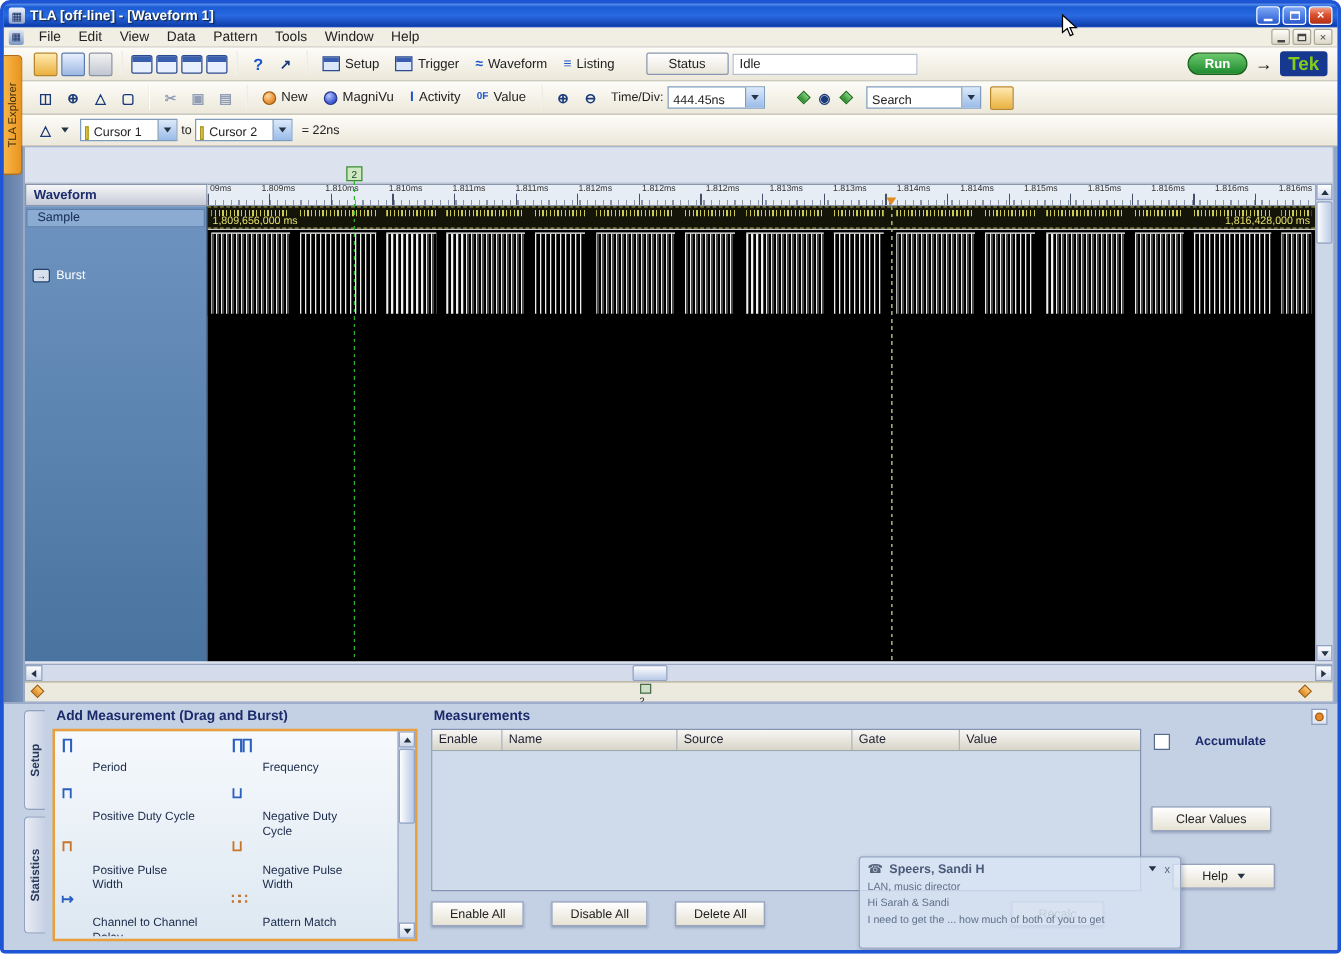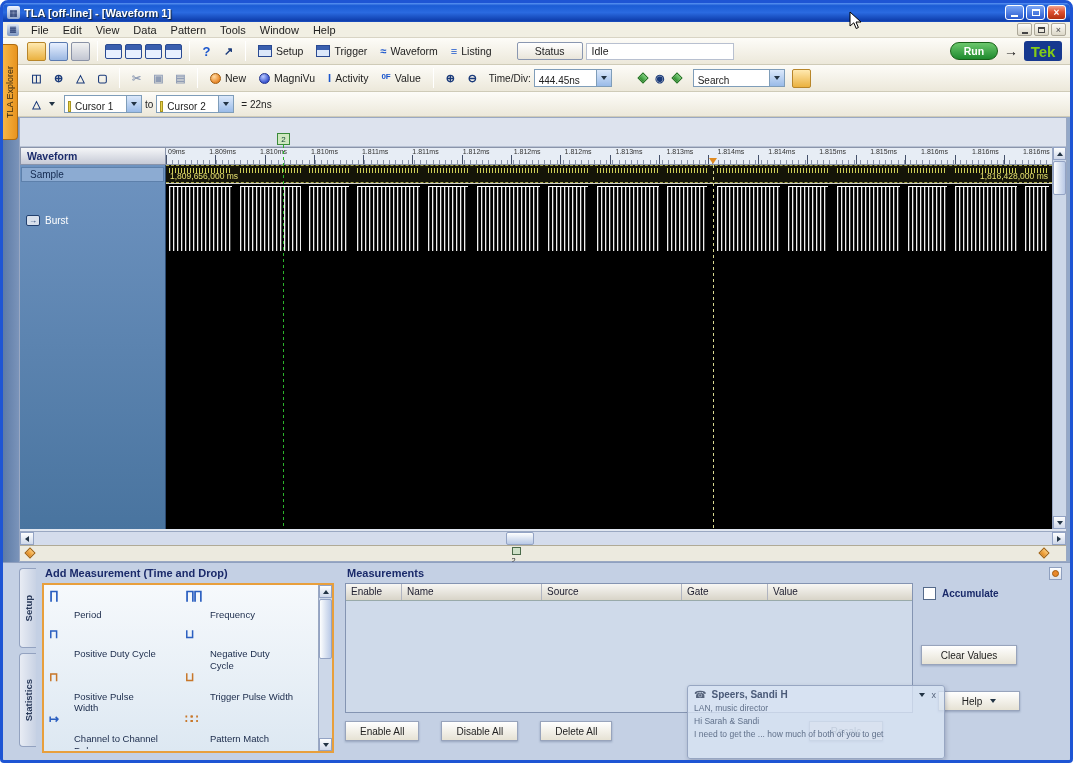--- a/index.html
+++ b/index.html
@@ -178,21 +178,21 @@
 
   .m-table{left:342px;top:20px;width:568px;height:130px;border:1px solid #8494b2;background:#ccd7e8;}
   .m-header{display:flex;height:17px;background:linear-gradient(#f8f7f4,#d8d4c8);border-bottom:1px solid #9aa;}
   .mcol{font-size:10px;color:#223;padding:2px 5px;border-right:1px solid #b0b4c0;white-space:nowrap;overflow:hidden;}
   .mcol:last-child{flex:1;border-right:none;}
   .m-body{position:absolute;left:0;right:0;top:17px;bottom:0;background:#cfdaea;}
   .m-btns{left:342px;top:158px;display:flex;gap:22px;align-items:center;}
   .xpbtn{background:linear-gradient(#ffffff,#e6e2d4);border:1px solid #98a4bc;font-size:10px;
     color:#222;font-family:inherit;height:20px;padding:0 14px;}
   .pill{border-radius:0;box-shadow:0 1px 2px rgba(40,60,100,.3);}
-  .accum{left:920px;top:24px;display:flex;align-items:center;gap:6px;justify-content:flex-end;}
+  .accum{left:920px;top:24px;display:flex;align-items:center;gap:20px;justify-content:flex-end;}
   .chk{width:13px;height:13px;background:#fff;border:1px solid #556a8a;display:inline-block;}
   .accum-label{font-size:10px;font-weight:bold;color:#1a2a6a;}
   .helpbtn{display:inline-flex;align-items:center;gap:8px;justify-content:center;}
   .recalc{color:#70788a;background:#d8dce4;}
 
   .popup{left:684px;top:122px;width:258px;height:74px;background:rgba(216,228,244,.78);
     border:1px solid #97a6c2;border-radius:3px;z-index:20;padding:3px 6px;box-shadow:1px 2px 4px rgba(30,40,70,.25);}
   .popup-head{display:flex;align-items:center;gap:5px;}
   .p-ico{font-size:10px;color:#55627a;}
   .popup-title{font-size:10px;font-weight:bold;color:#4a5a78;flex:1;}
@@ -453,21 +453,21 @@
           <span class="side-tab-text">Setup</span>
         </div>
         <div class="side-tab">
           <span class="side-tab-text">Statistics</span>
         </div>
       </div>
     <div class="panel-opt abs">
         <span class="odot"></span>
       </div>
 
-    <div class="sec-title abs" style="left:42px;top:4px">Add Measurement (Time and Drop)</div>
+    <div class="sec-title abs" style="left:42px;top:4px">Add Measurement (Drag and Burst)</div>
     <div class="am-panel abs">
       <div class="meas-list">
           <div class="meas-item">
             <span class="meas-icon" style="color: rgb(43, 95, 192);">∏</span>
             <span class="meas-label">Period</span>
           </div>
           <div class="meas-item">
             <span class="meas-icon" style="color: rgb(43, 95, 192);">∏∏</span>
             <span class="meas-label">Frequency</span>
           </div>
@@ -478,21 +478,21 @@
           <div class="meas-item">
             <span class="meas-icon" style="color: rgb(43, 95, 192);">⊔</span>
             <span class="meas-label">Negative Duty Cycle</span>
           </div>
           <div class="meas-item">
             <span class="meas-icon" style="color: rgb(200, 119, 42);">⊓</span>
             <span class="meas-label">Positive Pulse Width</span>
           </div>
           <div class="meas-item">
             <span class="meas-icon" style="color: rgb(200, 119, 42);">⊔</span>
-            <span class="meas-label">Trigger Pulse Width</span>
+            <span class="meas-label">Negative Pulse Width</span>
           </div>
           <div class="meas-item">
             <span class="meas-icon" style="color: rgb(43, 95, 192);">↦</span>
             <span class="meas-label">Channel to Channel Delay</span>
           </div>
           <div class="meas-item">
             <span class="meas-icon" style="color: rgb(200, 119, 42);">∷∷</span>
             <span class="meas-label">Pattern Match</span>
           </div>
         </div>

